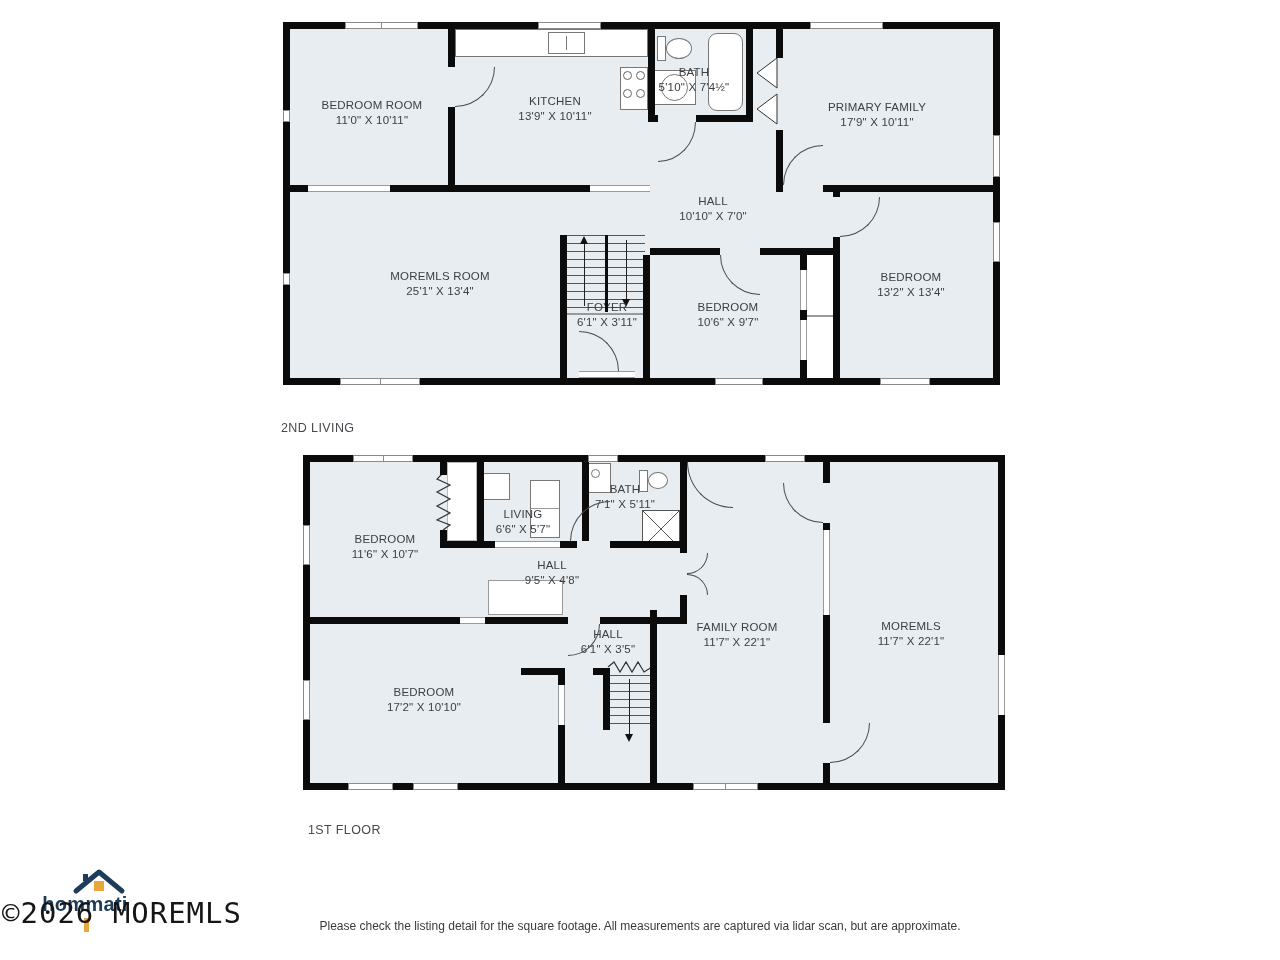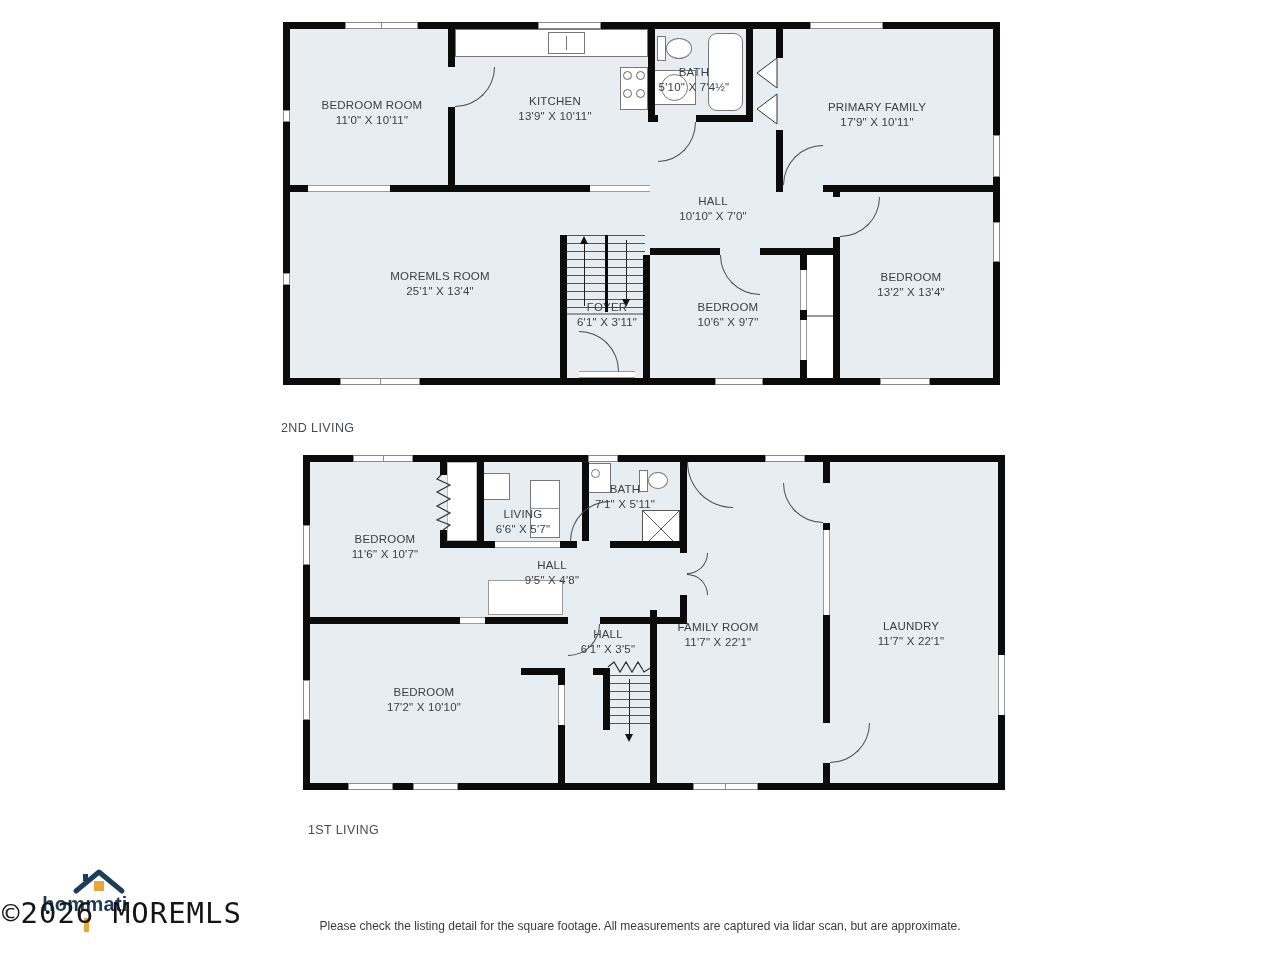--- a/index.html
+++ b/index.html
@@ -209,26 +209,26 @@
     <div>9'5" X 4'8"</div>
   </div>
   <div class="rlabel" style="left:305px;top:172px">
     <div>HALL</div>
     <div>6'1" X 3'5"</div>
   </div>
   <div class="rlabel" style="left:121px;top:230px">
     <div>BEDROOM</div>
     <div>17'2" X 10'10"</div>
   </div>
-  <div class="rlabel" style="left:415px;top:165px">
+  <div class="rlabel" style="left:434px;top:165px">
     <div>FAMILY ROOM</div>
     <div>11'7" X 22'1"</div>
   </div>
   <div class="rlabel" style="left:608px;top:164px">
-    <div>LAUNDRY</div>
+    <div>MOREMLS</div>
     <div>11'7" X 22'1"</div>
   </div>
 <div class="wall" style="left: 0px; top: 0px; width: 702px; height: 7px;"></div>
     <div class="wall" style="left: 0px; top: 328px; width: 702px; height: 7px;"></div>
     <div class="wall" style="left: 0px; top: 0px; width: 7px; height: 335px;"></div>
     <div class="wall" style="left: 695px; top: 0px; width: 7px; height: 335px;"></div>
     <div class="wall" style="left: 137px; top: 7px; width: 7px; height: 13px;"></div>
     <div class="wall" style="left: 137px; top: 75px; width: 7px; height: 18px;"></div>
     <div class="wall" style="left: 174px; top: 7px; width: 7px; height: 79px;"></div>
     <div class="wall" style="left: 279px; top: 7px; width: 7px; height: 79px;"></div>
@@ -264,21 +264,21 @@
     <div class="arc br" style="left: 265px; top: 169px; width: 32px; height: 32px;"></div>
     <div class="arc tl" style="left: 267px; top: 46px; width: 40px; height: 40px;"></div>
     <div class="arc bl" style="left: 384px; top: 7px; width: 46px; height: 46px;"></div>
     <div class="arc br" style="left: 384px; top: 98px; width: 21px; height: 21px;"></div>
     <div class="arc tr" style="left: 384px; top: 119px; width: 21px; height: 21px;"></div>
     <div class="arc bl" style="left: 480px; top: 28px; width: 40px; height: 40px;"></div>
     <div class="arc br" style="left: 527px; top: 268px; width: 40px; height: 40px;"></div>
   </div>
 
 <div class="floor-label" style="left:281px;top:421px">2ND LIVING</div>
-<div class="floor-label" style="left:308px;top:823px">1ST LIVING</div>
+<div class="floor-label" style="left:308px;top:823px">1ST FLOOR</div>
 
 <div class="logo">
   <svg style="position:relative;left:14px;top:0" width="52" height="25" viewBox="0 0 52 25">
     <path d="M3 23 L26 4 L49 23" fill="none" stroke="#1d3c5a" stroke-width="5" stroke-linejoin="round" stroke-linecap="round"></path>
     <rect x="10" y="6" width="5" height="7" fill="#1d3c5a"></rect>
     <rect x="21" y="13" width="10" height="10" fill="#e9a63b"></rect>
   </svg>
   <div>
     <span class="logo-text">hommati</span><span class="logo-bar"></span>
   </div>

